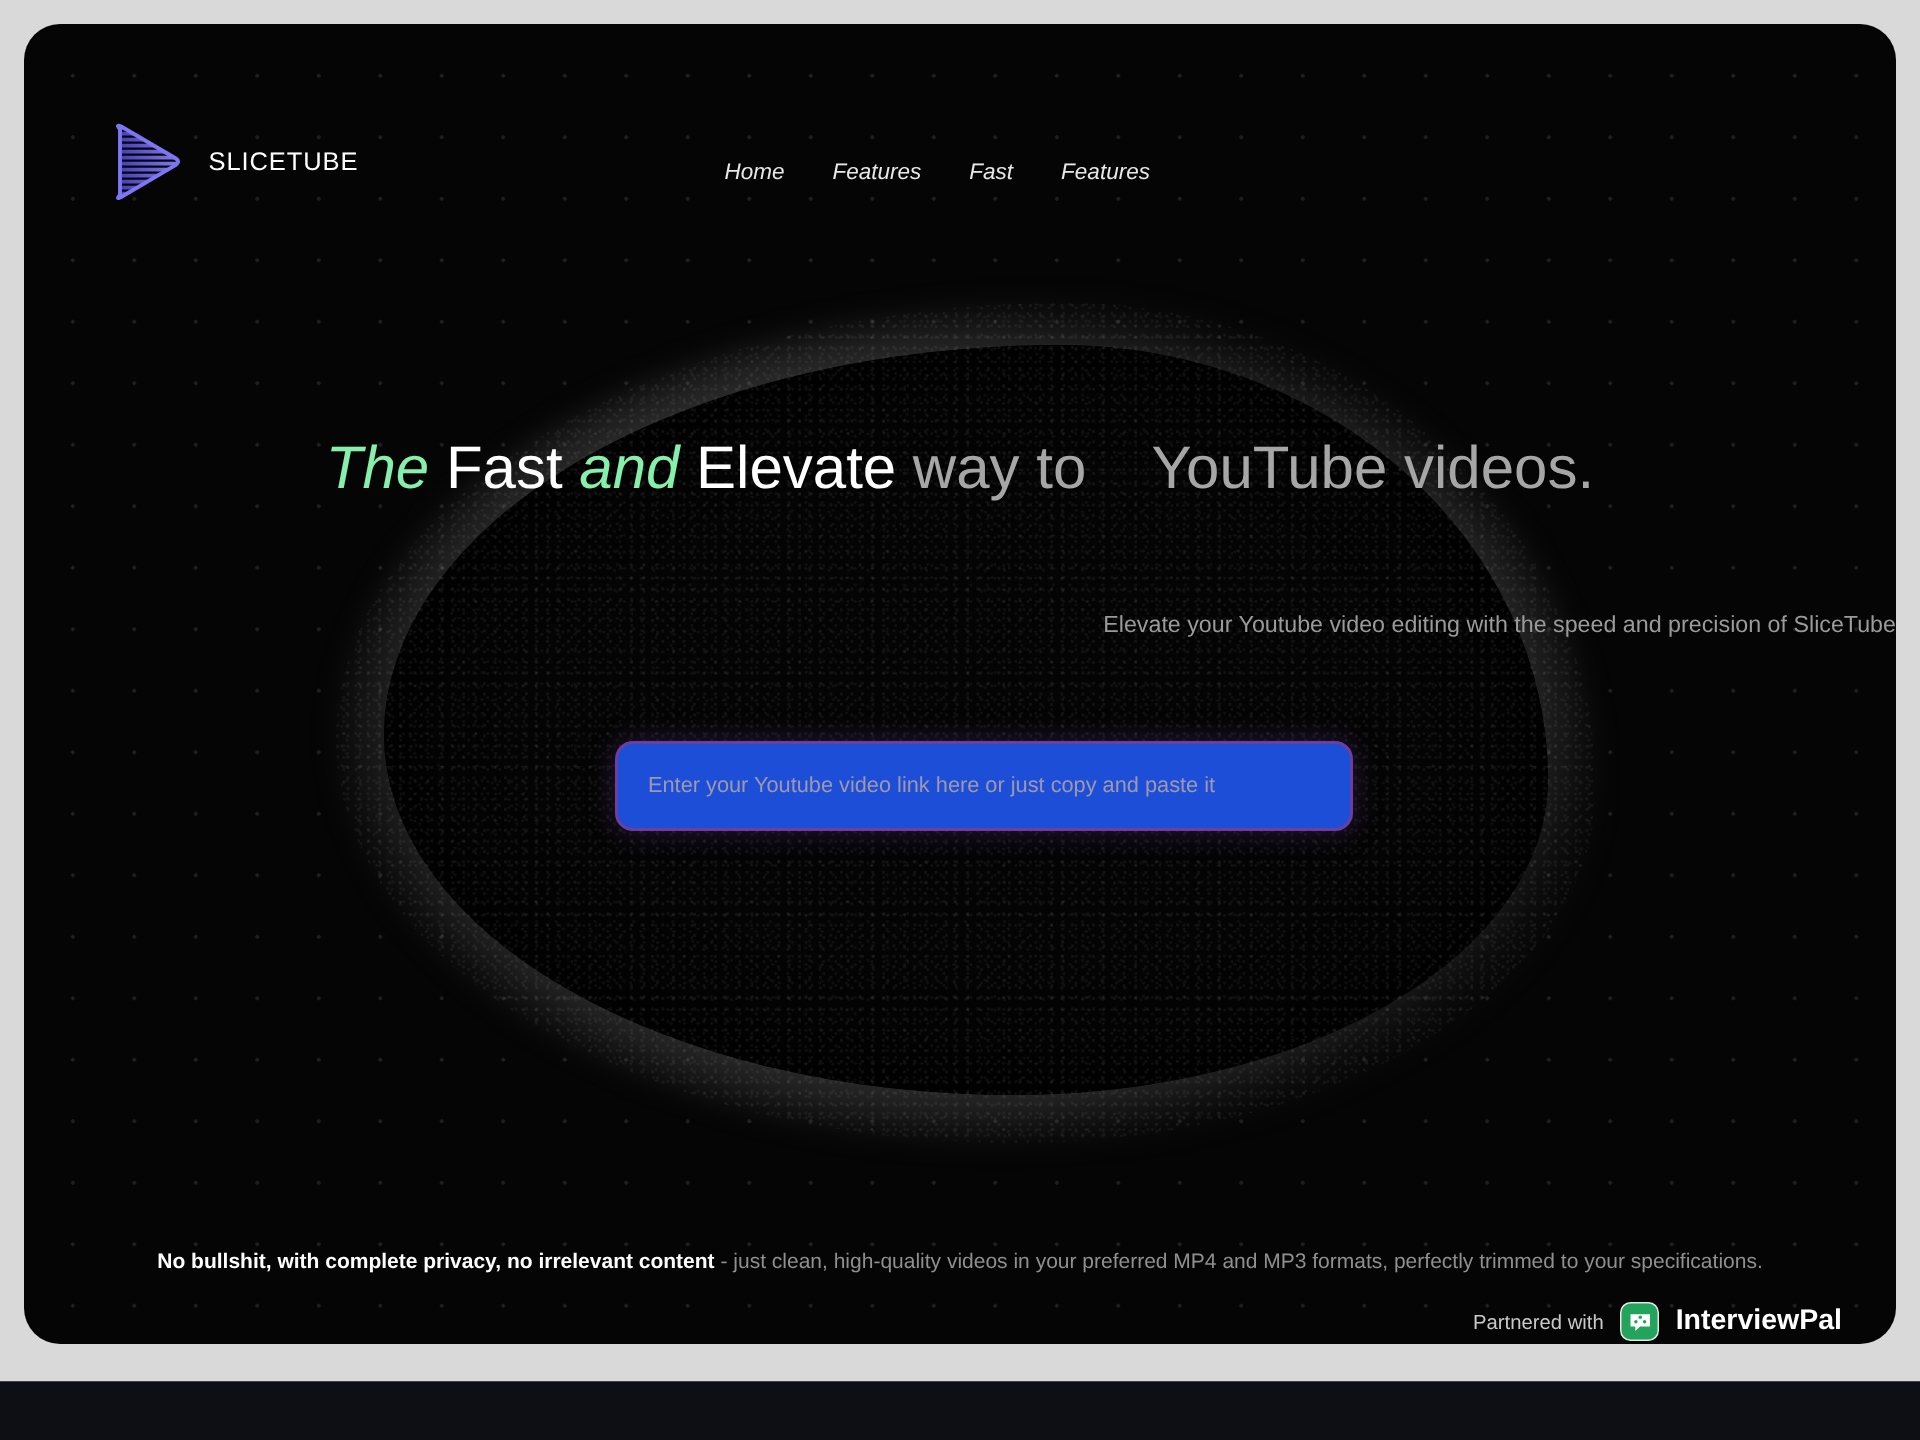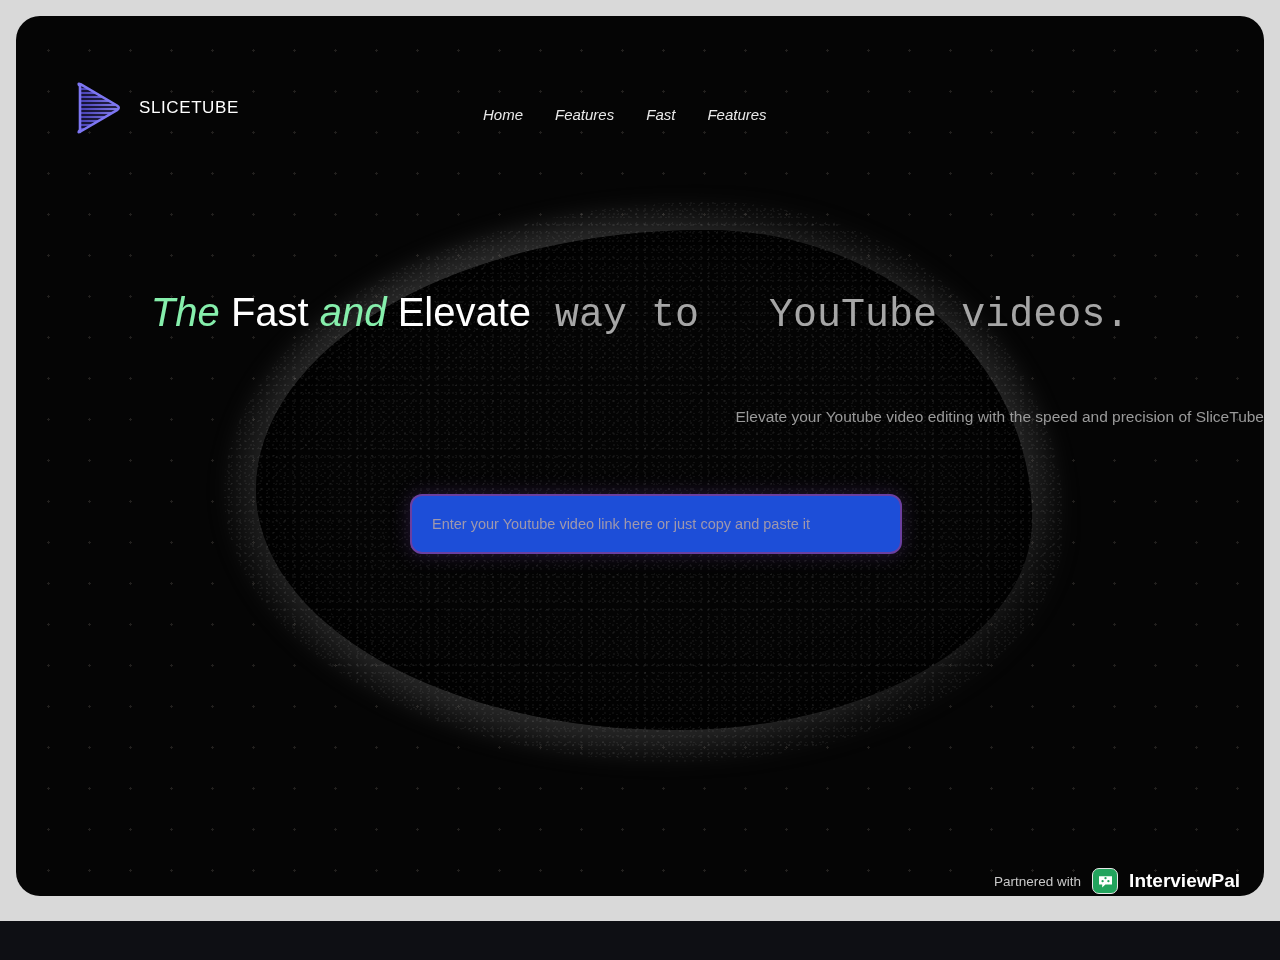--- a/index.html
+++ b/index.html
@@ -103,21 +103,21 @@
 
   
   #headline {
     position:absolute; left:0; top:274px;
     width:100%; text-align:center;
     font-size:40px; font-weight:400; line-height:1.12;
     white-space:nowrap;
   }
   .hl-dim    { color:#86efac;font-style:italic; }
   .hl-bright { color:#ffffff; }
-  .hl-tail   { color:#a6a6a6;font-family:Liberation Mono, monospace; }
+  .hl-tail   { color:#a6a6a6; }
   .hl-slot   { display:inline-block; width:22px; }
 
   #subheadline {
     position:absolute; left:0; top:392px;
     width:100%; text-align:right;
     color:#9a9a9a; font-size:15.5px;
   }
 
   
   #link-input-wrap {
@@ -142,21 +142,21 @@
   #footer-copy {
     position:absolute; left:0; top:814px;
     width:100%; text-align:center;
     font-size:14px; line-height:1.45;
   }
   .fc-strong { color:#ffffff; font-weight:bold; }
   .fc-rest   { color:#8f8f8f; }
 
   
   #partner-badge {
-    position:absolute; right:24px; top:852px;
+    position:absolute; right:36px; top:852px;
     display:flex; align-items:center; gap:11px;
   }
   #partner-label { color:#c9c9c9; font-size:13.5px; }
   #partner-icon {
     width:26px; height:26px; border-radius:7px;
     background:#22a45d; border:1.5px solid #e6e6e6;
     display:flex; align-items:center; justify-content:center;
   }
   #partner-name { color:#ffffff; font-size:19px; font-weight:bold; }
 </style>
@@ -219,20 +219,21 @@
     </div>
 
     <h1 id="headline"><span class="hl-dim">The </span><span class="hl-bright">Fast</span><span class="hl-dim"> and </span><span class="hl-bright">Elevate</span><span class="hl-tail"> way to </span><span class="hl-slot hl-bright"></span><span class="hl-tail"> YouTube videos.</span></h1>
 
     <p id="subheadline">Elevate your Youtube video editing with the speed and precision of SliceTube</p>
 
     <div id="link-input-wrap">
       <input id="link-input" type="text" placeholder="Enter your Youtube video link here or just copy and paste it" style="">
     </div>
 
+    <p id="footer-copy"><span class="fc-strong">No bullshit, with complete privacy, no irrelevant content</span><span class="fc-rest"> - just clean, high-quality videos in your preferred MP4 and MP3 formats, perfectly trimmed to your specifications.</span></p>
 
     <div id="partner-badge">
       <span id="partner-label">Partnered with</span>
       <span id="partner-icon">
         <svg width="17" height="17" viewBox="0 0 17 17" xmlns="http://www.w3.org/2000/svg">
           <path d="M2 3.2 h13 v8.2 h-6.6 l-3.2 3 v-3 H2 Z" fill="#ffffff"></path>
           <g fill="#22a45d">
             <circle cx="8.5" cy="5.2" r="1.15"></circle>
             <circle cx="5.6" cy="8.2" r="1.15"></circle>
             <circle cx="11.4" cy="8.2" r="1.15"></circle>

